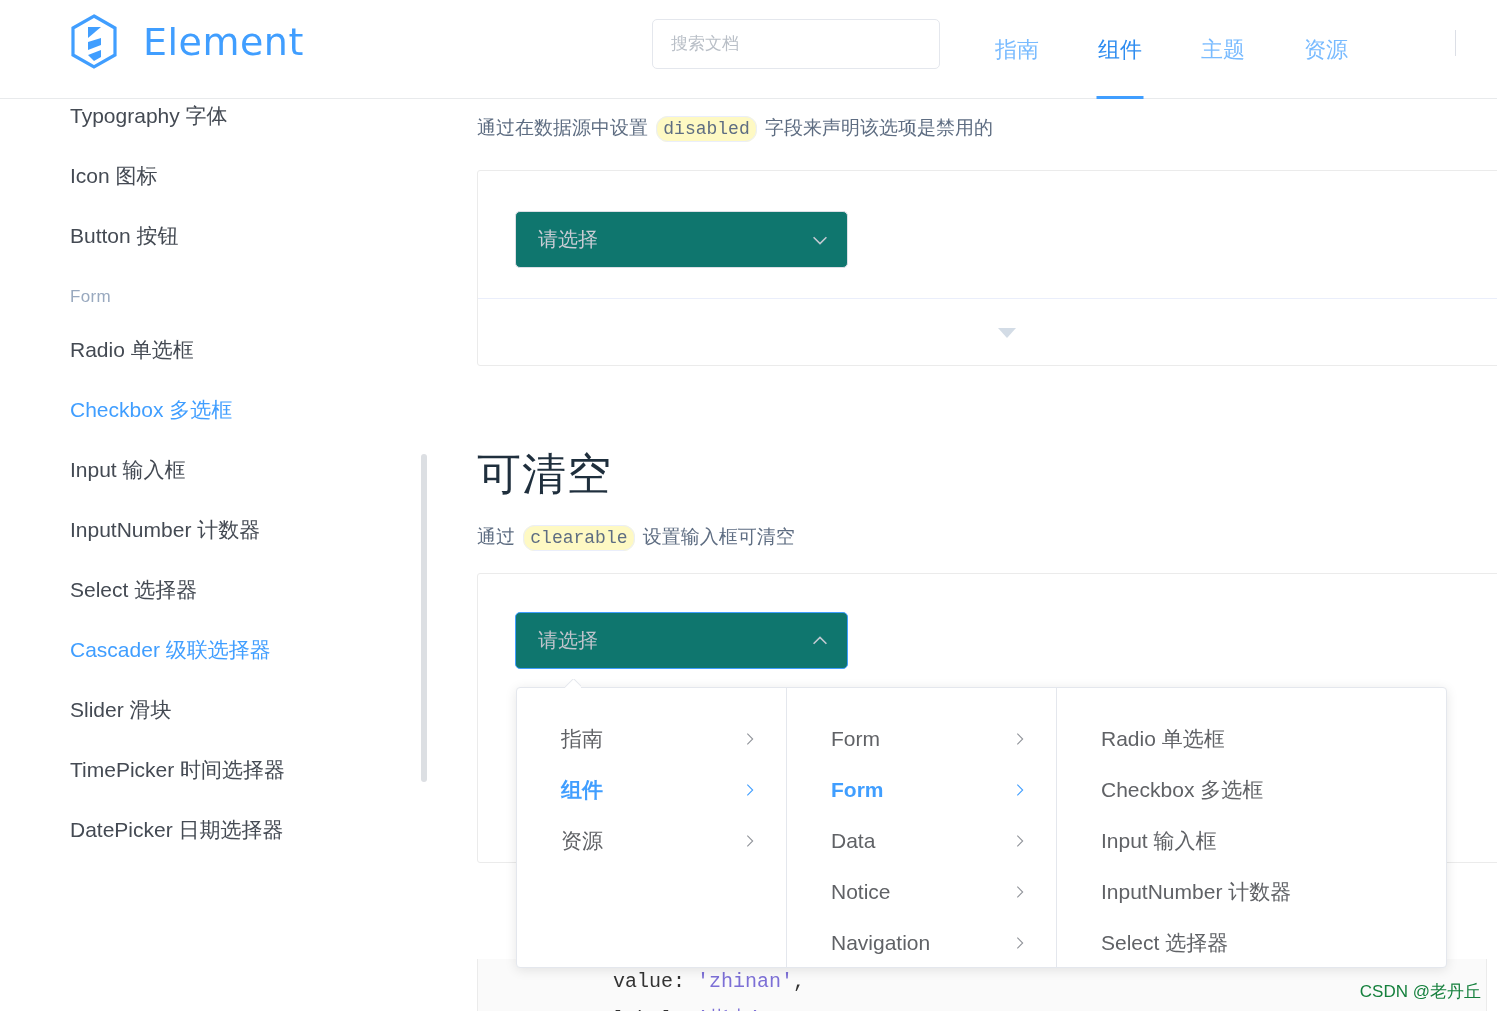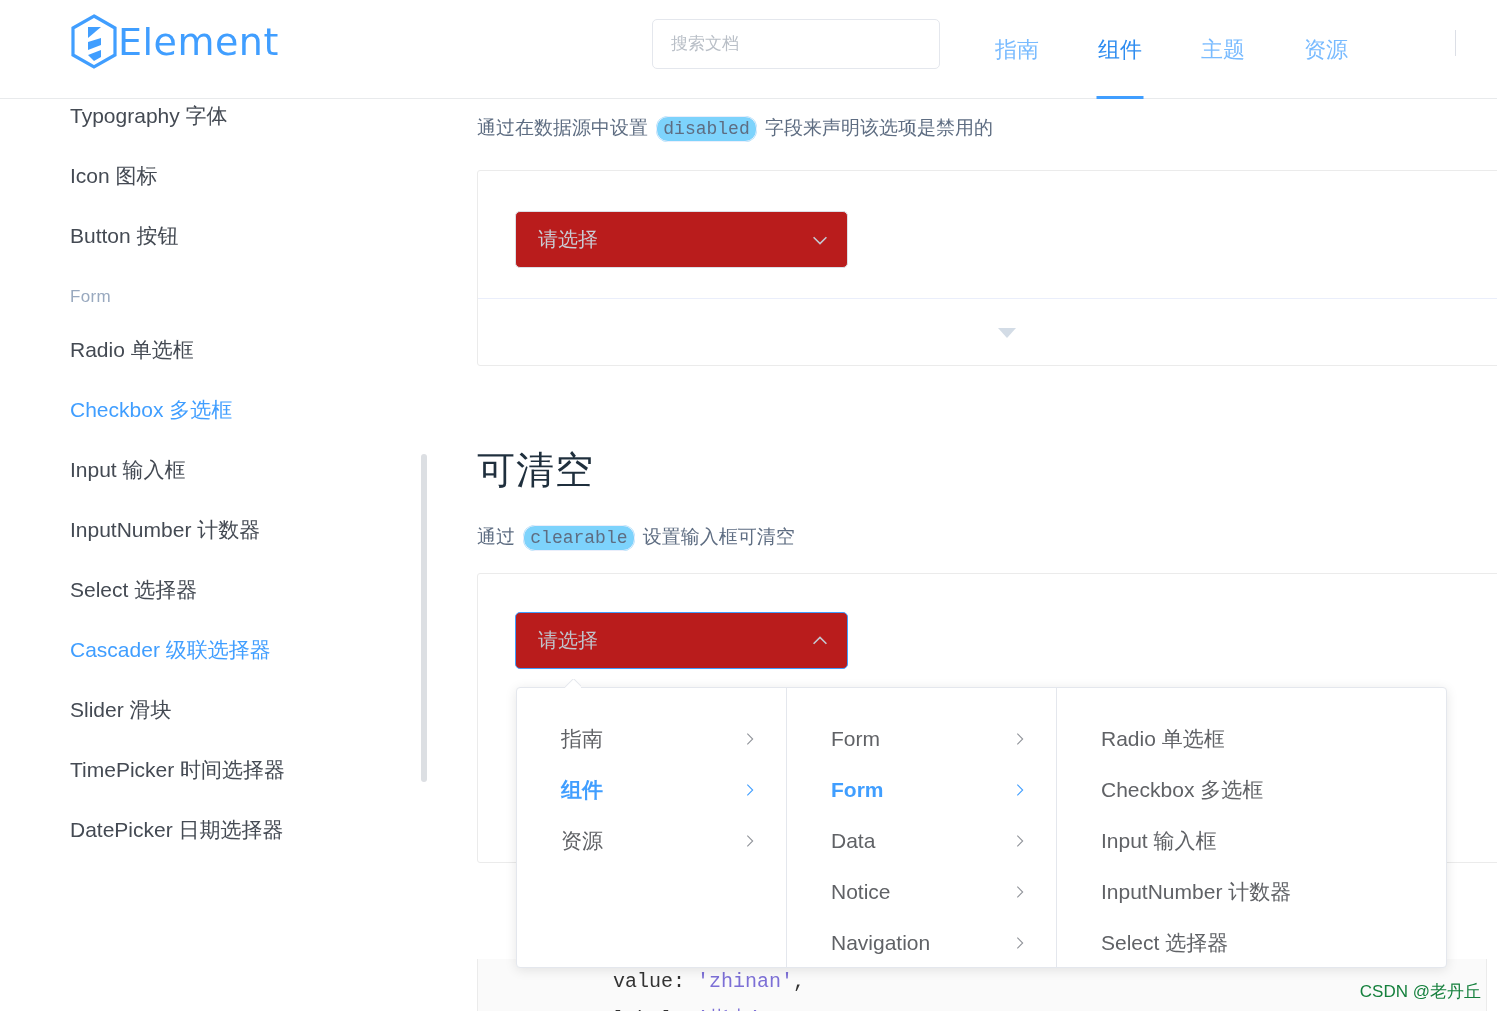--- a/index.html
+++ b/index.html
@@ -11,21 +11,21 @@
   }
   #root { position: relative; width: 1497px; height: 1011px; overflow: hidden; }
 
   
   .header {
     position: absolute; top: 0; left: 0; width: 1497px; height: 99px;
     background: #fff; border-bottom: 1px solid #e8eaec; z-index: 40;
   }
   .logo-wrap {
     position: absolute; left: 70px; top: 14px;
-    display: flex; align-items: center; gap: 0;
+    display: flex; align-items: center; gap: 25px;
   }
   .logo-mark { width: 48px; height: 55px; display: block; }
   .logo-text {
     font-size: 38px; color: #409eff; letter-spacing: .5px;
     font-family: "DejaVu Sans", sans-serif; font-weight: 400;
   }
   .search-box {
     position: absolute; left: 652px; top: 19px;
     width: 288px; height: 50px;
     border: 1px solid #e4e7ed; border-radius: 5px;
@@ -79,25 +79,25 @@
     position: absolute; left: 435px; top: 99px;
     width: 1062px; height: 912px; overflow: hidden; background: #fff;
   }
   .para {
     font-size: 19px; color: #5e6d82; line-height: 30px;
     margin: 0; padding: 0 0 0 42px;
   }
   .para .code {
     font-family: "Liberation Mono", "DejaVu Sans Mono", monospace;
     font-size: 18px; color: #5e6d82;
-    background: #7dd3fc; border: 1px solid #eaeefb;
+    background: #fef9c3; border: 1px solid #eaeefb;
     border-radius: 12px; padding: 2px 6px; margin: 0 3px;
   }
   .h2 {
-    font-size: 38px; color: #1f2f3d; font-weight: 400;
+    font-size: 44px; color: #1f2f3d; font-weight: 400;
     padding-left: 42px; letter-spacing: 1px;
   }
   .demo-block {
     position: absolute; left: 42px;
     border: 1px solid #ebebeb; border-radius: 3px;
     background: #fff;
   }
   .demo-body { position: relative; }
   .demo-divider { height: 1px; background: #eaeefb; }
   .demo-control {
@@ -106,21 +106,21 @@
   }
   .caret-down-fill {
     width: 0; height: 0;
     border-left: 9px solid transparent; border-right: 9px solid transparent;
     border-top: 10px solid #d3dce6;
   }
 
   
   .el-select {
     position: absolute; width: 333px; height: 57px;
-    border: 1px solid #dcdfe6; border-radius: 5px; background: #b91c1c;
+    border: 1px solid #dcdfe6; border-radius: 5px; background: #0f766e;
     display: flex; align-items: center; padding: 0 16px 0 22px;
   }
   .el-select.focused { border-color: #409eff; }
   .el-select .ph { flex: 1; font-size: 20px; color: #c0c4cc; }
   .el-select.disabled .ph { color: #c9ccd4; }
   .chev { width: 22px; height: 22px; display: block; }
 
   
   .cascader {
     position: absolute; left: 81px; top: 588px;

